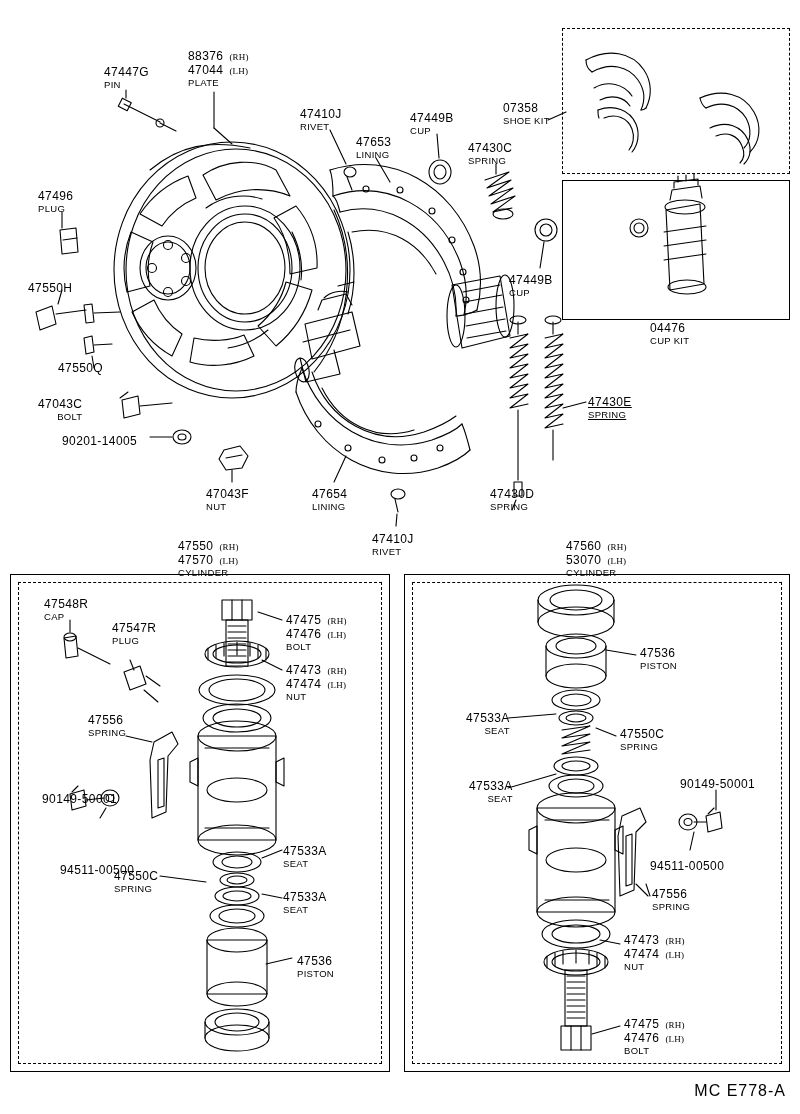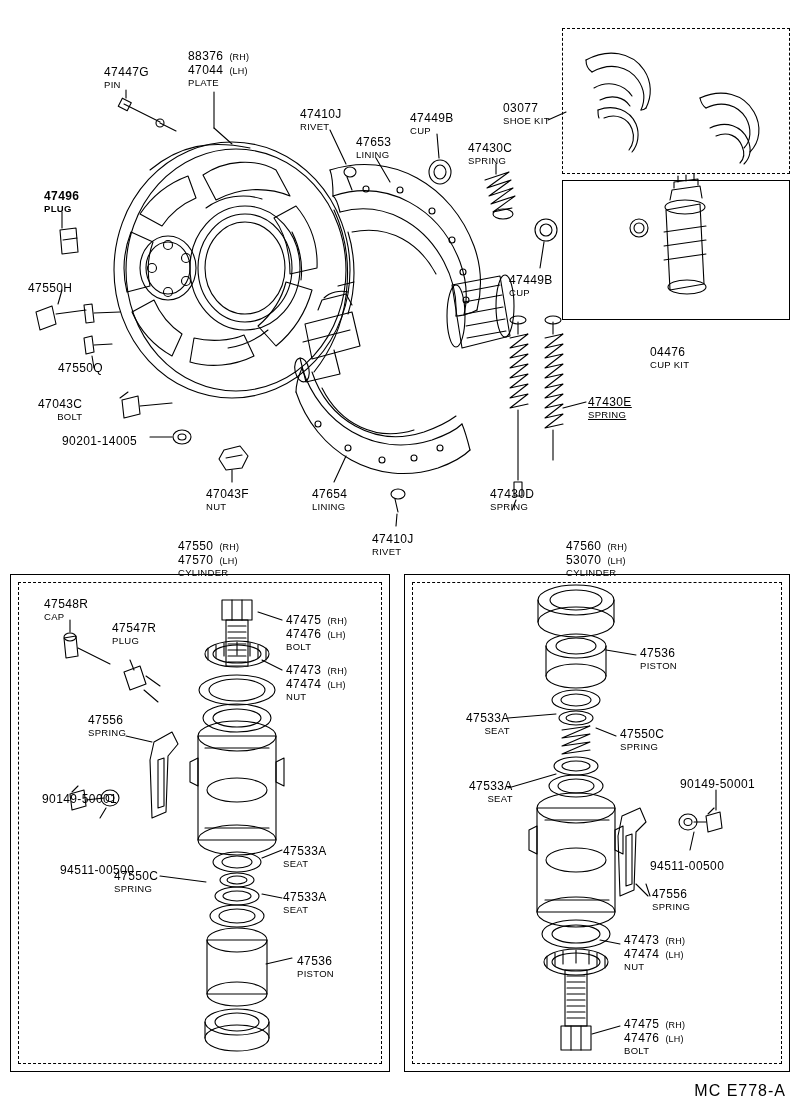--- a/index.html
+++ b/index.html
@@ -44,20 +44,21 @@
   }
   .lbl .sub {
     display: block;
     font-size: 9.5px;
     letter-spacing: 0.3px;
   }
   .lbl .num .rh {
     font-size: 9px;
     letter-spacing: 0.2px;
     padding-left: 6px;
+    font-family: Liberation Serif, serif;
   }
   .lbl.right { text-align: right; }
   .footer {
     position: absolute;
     right: 14px;
     bottom: 14px;
     font-size: 16px;
     letter-spacing: 1px;
     font-family: "Liberation Sans", sans-serif;
   }
@@ -422,25 +423,25 @@
     <span class="num">47449B</span>
     <span class="sub">CUP</span>
   </div>
 
   <div class="lbl" style="left:468px; top:142px;">
     <span class="num">47430C</span>
     <span class="sub">SPRING</span>
   </div>
 
   <div class="lbl" style="left:503px; top:102px;">
-    <span class="num">03077</span>
+    <span class="num">07358</span>
     <span class="sub">SHOE KIT</span>
   </div>
 
-  <div class="lbl" style="left:44px; top:190px;font-weight:bold;">
+  <div class="lbl" style="left:38px; top:190px;">
     <span class="num">47496</span>
     <span class="sub">PLUG</span>
   </div>
 
   <div class="lbl" style="left:28px; top:282px;">
     <span class="num">47550H</span>
   </div>
 
   <div class="lbl" style="left:58px; top:362px;">
     <span class="num">47550Q</span>
@@ -478,21 +479,21 @@
   <div class="lbl" style="left:588px; top:396px;text-decoration:underline;">
     <span class="num">47430E</span>
     <span class="sub">SPRING</span>
   </div>
 
   <div class="lbl" style="left:509px; top:274px;">
     <span class="num">47449B</span>
     <span class="sub">CUP</span>
   </div>
 
-  <div class="lbl" style="left:650px; top:322px;margin-top:24px;">
+  <div class="lbl" style="left:650px; top:322px;">
     <span class="num">04476</span>
     <span class="sub">CUP KIT</span>
   </div>
 
   <div class="lbl" style="left:178px; top:540px;">
     <span class="num"><span>47550</span><span class="rh">(RH)</span></span>
     <span class="num"><span>47570</span><span class="rh">(LH)</span></span>
     <span class="sub">CYLINDER</span>
   </div>
 

